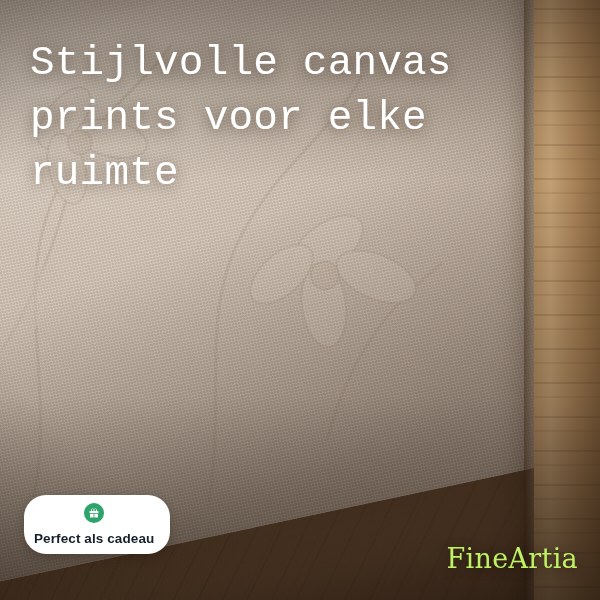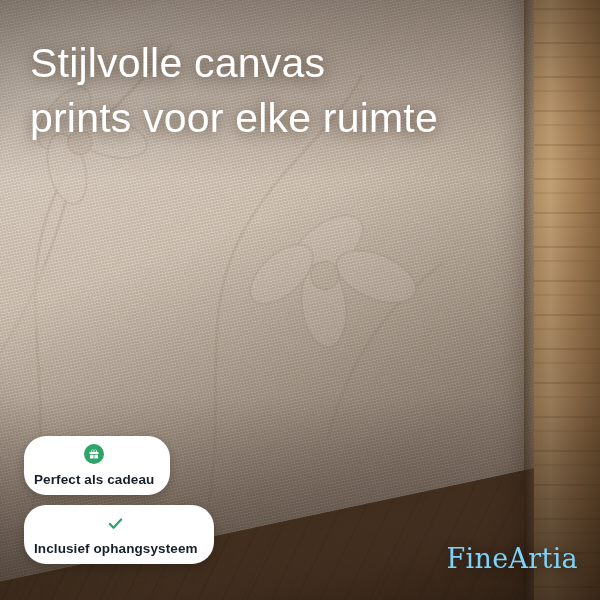--- a/index.html
+++ b/index.html
@@ -108,21 +108,21 @@
     background: radial-gradient(110% 95% at 50% 42%, rgba(0,0,0,0) 48%, rgba(20,10,4,0.34) 100%);
   }
 
   
   .headline {
     position: absolute;
     left: 30px;
     top: 36px;
     width: 530px;
     color: #ffffff;
-    font-family: Liberation Sans, sans-serif;
+    font-family: Liberation Mono, monospace;
     font-size: 41px;
     line-height: 1.34;
     letter-spacing: 0.2px;
     text-shadow: 0 2px 14px rgba(40,22,10,0.55);
     white-space: pre-line;
   }
 
   
   .pills {
     position: absolute;
@@ -161,21 +161,21 @@
   .ico-flag { background: #ffffff; overflow: hidden; border: 1px solid #d6dbe0; }
   .flag-stripe { width: 100%; height: 33.4%; }
   .ico-sparkle { background: #2ea36a; }
   .ico-check { background: transparent; }
 
   
   .logo {
     position: absolute;
     right: 22px;
     bottom: 26px;
-    color: #7dd3fc;
+    color: #bef264;
     font-family: "DejaVu Serif", "Liberation Serif", serif;
     font-size: 27px;
     letter-spacing: 0.3px;
     text-shadow: 0 2px 10px rgba(30,16,6,0.6);
   }
   .logo .fine { font-weight: 400; }
   .logo .artia { font-weight: 400; }
 </style>
 </head>
 <body>
@@ -231,28 +231,20 @@
             <path d="M20 8h-2.2a3 3 0 0 0-.5-3.6A3 3 0 0 0 12 4.6 3 3 0 0 0 6.7 4.4 3 3 0 0 0 6.2 8H4a1 1 0 0 0-1 1v3h9V9h0v3h9V9a1 1 0 0 0-1-1zM9 4.2a1.2 1.2 0 0 1 2 1.2V8H9.6A1.4 1.4 0 0 1 9 4.2zm6 0a1.4 1.4 0 0 1-.6 3.8H13V5.4a1.2 1.2 0 0 1 2-1.2zM4 13.5h7.2V21H5a1 1 0 0 1-1-1zM12.8 21v-7.5H20V20a1 1 0 0 1-1 1z"></path>
           </svg>
         </span>
         <span class="pill-label">Perfect als cadeau</span>
       </div>
     </div>
 
 
     <div class="pill-row">
 
-      <div class="pill">
-        <span class="ico ico-check">
-          <svg width="17" height="17" viewBox="0 0 24 24" fill="none" stroke="#2EA36A" stroke-width="3.2" stroke-linecap="round" stroke-linejoin="round">
-            <path d="M4 12.8l5.2 5.2L20 6.4"></path>
-          </svg>
-        </span>
-        <span class="pill-label">Inclusief ophangsysteem</span>
-      </div>
     </div>
   </div>
 
   <div class="logo">
     <span class="fine">Fine</span><span class="artia">Artia</span>
   </div>
 
 </div>
 
 </body></html>

